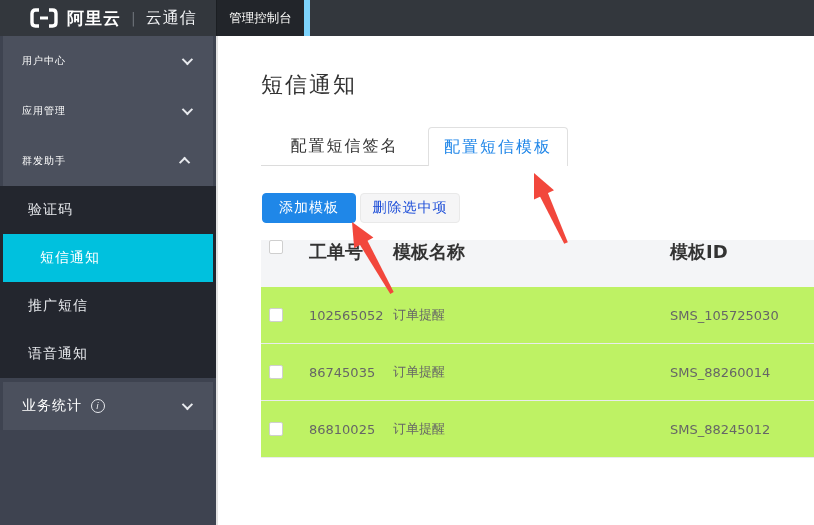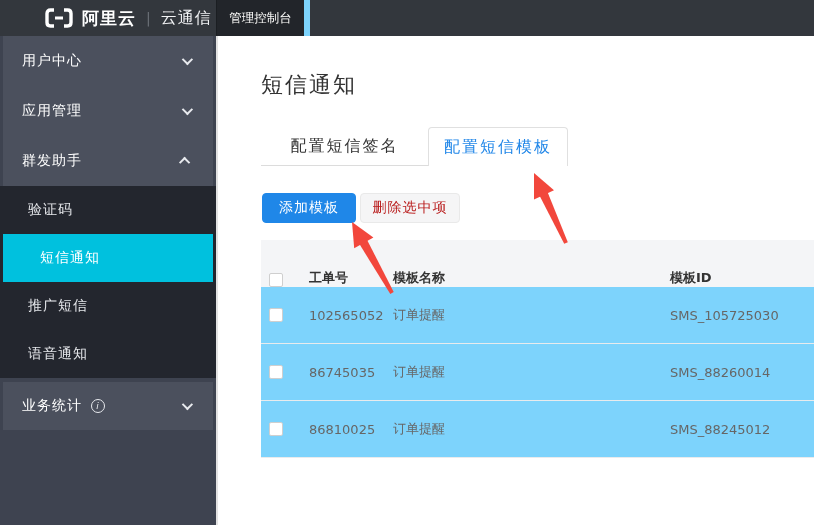--- a/index.html
+++ b/index.html
@@ -3,36 +3,36 @@
 <meta charset="utf-8">
 <style>
   * { margin:0; padding:0; box-sizing:border-box; }
   html,body { width:814px; height:525px; overflow:hidden; background:#fff;
               font-family:"DejaVu Sans","Liberation Sans",sans-serif; }
   .stage { position:relative; width:814px; height:525px; overflow:hidden; }
 
   
   .topbar { position:absolute; left:0; top:0; width:814px; height:36px;
             background:#33373d; display:flex; align-items:stretch; }
-  .brand-area { display:flex; align-items:center; width:216px; padding-left:44px; }
+  .brand-area { display:flex; align-items:center; width:216px; padding-left:29px; }
   .brand-logo-svg { display:block; margin-right:8px; }
   .brand-name { color:#fff; font-size:17px; font-weight:bold; letter-spacing:1px; }
   .brand-divider { color:#6b7078; font-size:14px; margin:0 10px; }
   .brand-product { color:#f2f3f5; font-size:16px; letter-spacing:1px; }
   .console-tab { width:94px; height:36px; background:#22252a;
                  border-left:1px solid #1b1e22; border-right:6px solid #7dd3fc;
                  color:#fdfdfb; font-size:12.5px; display:flex; align-items:center;
                  justify-content:center; cursor:pointer; }
 
   
   .sidebar { position:absolute; left:0; top:36px; width:216px; height:489px;
              background:#3e4350; }
   .side-top { margin:0 3px; background:#4b505d; }
   .l1-item { height:50px; display:flex; align-items:center; justify-content:space-between;
-             padding:0 23px 0 19px; color:#fff; font-size:14px; cursor:pointer;
+             padding:0 23px 0 19px; color:#fff; font-size:10px; cursor:pointer;
              letter-spacing:1px; }
   .chev { width:8px; height:8px; border-right:2px solid #e8eaee; border-bottom:2px solid #e8eaee; }
   .chev.down { transform:rotate(45deg) translateY(-2px); }
   .chev.up   { transform:rotate(-135deg) translateY(-2px); }
   .submenu { background:#23262e; padding:0; }
   .l2-item { height:48px; display:flex; align-items:center; padding-left:28px;
              color:#e4e6ea; font-size:14px; cursor:pointer; letter-spacing:1px; }
   .l2-item.active { margin:0 3px; padding-left:37px; background:#00c1de; color:#fff; }
   .stats-row { margin:4px 3px 0 3px; height:48px; background:#4b505d; display:flex;
                align-items:center; justify-content:space-between; padding:0 23px 0 19px;
@@ -53,29 +53,29 @@
          font-size:16px; letter-spacing:2px; cursor:pointer; }
   .tab.inactive { width:167px; color:#333; border-bottom:1px solid #dcdcdc; }
   .tab.active { width:140px; color:#2086e8; background:#fff;
                 border:1px solid #e0e0e0; border-bottom:none;
                 border-radius:4px 4px 0 0; }
   .toolbar { position:absolute; left:44px; top:157px; display:flex; }
   .btn { height:30px; font-size:14px; border-radius:4px; display:flex; align-items:center;
          justify-content:center; cursor:pointer; letter-spacing:1px;
          font-family:Liberation Sans, sans-serif; }
   .btn-primary { width:94px; background:#1f87e8; color:#fff; border:1px solid #1f87e8; }
-  .btn-disabled { width:100px; margin-left:4px; background:#f5f5f6; color:#b91c1c;
+  .btn-disabled { width:100px; margin-left:4px; background:#f5f5f6; color:#1d4ed8;
                   border:1px solid #e9e9e9; cursor:default; }
 
   
   .tpl-table { position:absolute; left:43px; top:204px; right:0; }
-  .t-head { height:47px; background:#f4f5f7; display:flex; align-items:flex-end;
-            font-size:13px; font-weight:bold; color:#333; }
+  .t-head { height:47px; background:#f4f5f7; display:flex; align-items:flex-start;
+            font-size:18px; font-weight:bold; color:#333; }
   .t-row { height:57px; display:flex; align-items:center; font-size:13px; color:#666;
-           border-bottom:1px solid #e9ebed; background:#7dd3fc; }
+           border-bottom:1px solid #e9ebed; background:#bef264; }
   .c-check { width:48px; display:flex; align-items:center; padding-left:8px; }
   .c-order { width:84px; }
   .c-name  { width:277px; }
   .c-id    { flex:1; }
   .checkbox { width:14px; height:14px; background:#fff; border:1px solid #cfcfcf;
               border-radius:2px; cursor:pointer; }
 
   
   .annotations { position:absolute; left:0; top:0; width:814px; height:525px;
                  pointer-events:none; z-index:50; }

